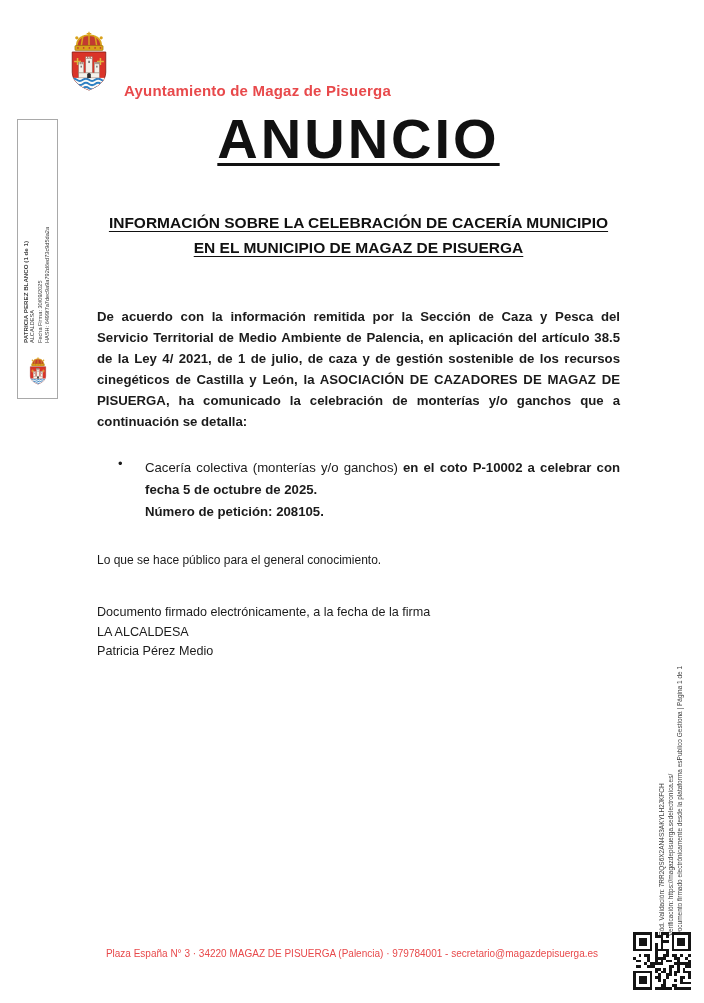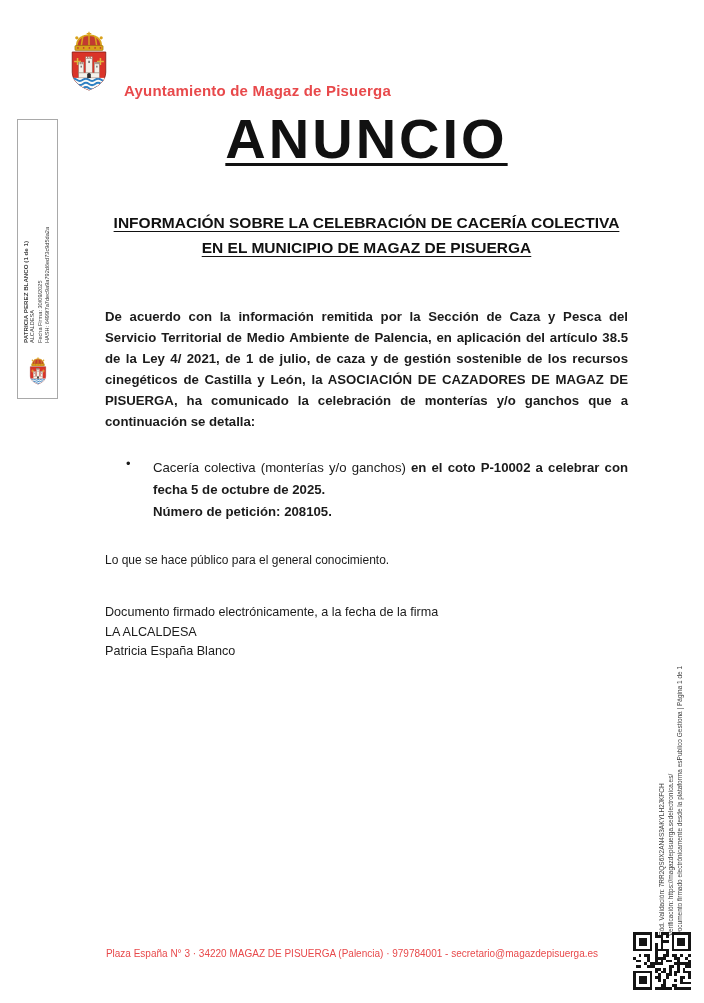--- a/index.html
+++ b/index.html
@@ -25,21 +25,21 @@
   .sig-rotated {
     position:absolute; left:22px; top:343px; width:200px;
     transform:rotate(-90deg); transform-origin:0 0;
     color:#3c3c3c; line-height:7.4px; white-space:nowrap;
   }
   .sig-rotated .l1 { font-size:6.2px; font-weight:bold; }
   .sig-rotated .ln { font-size:5.6px; }
   .sig-emblem { position:absolute; left:50%; bottom:13px; transform:translateX(-50%); width:21px; height:28px; }
 
   
-  .content { position:absolute; left:105px; top:110px; width:523px; }
+  .content { position:absolute; left:97px; top:110px; width:523px; }
   .doc-title {
     margin:0; text-align:center;
     font-size:56px; line-height:58px; font-weight:bold; letter-spacing:3px;
     text-decoration:underline; text-decoration-thickness:3px; text-underline-offset:5px;
     color:#111;
   }
   .doc-subtitle {
     margin:42px 0 0 0; text-align:center;
     font-size:15.5px; line-height:25px; font-weight:bold; color:#111;
   }
@@ -144,39 +144,39 @@
   <div class="sig-rotated">
     <div class="l1">PATRICIA PEREZ BLANCO (1 de 1)</div>
     <div class="ln">ALCALDESA</div>
     <div class="ln">Fecha Firma: 30/09/2025</div>
     <div class="ln">HASH: 6499f7a7dec9a9a792d6ed73c9d5da2a</div>
   </div>
 
   <div class="content">
     <h1 class="doc-title">ANUNCIO</h1>
     <h2 class="doc-subtitle">
-      <span>INFORMACIÓN SOBRE LA CELEBRACIÓN DE CACERÍA COLECTIVA</span><br>
+      <span>INFORMACIÓN SOBRE LA CELEBRACIÓN DE CACERÍA MUNICIPIO</span><br>
       <span>EN EL MUNICIPIO DE MAGAZ DE PISUERGA</span>
     </h2>
     <p class="intro">De acuerdo con la información remitida por la Sección de Caza y Pesca del Servicio Territorial de Medio Ambiente de Palencia, en aplicación del artículo 38.5 de la Ley 4/ 2021, de 1 de julio, de caza y de gestión sostenible de los recursos cinegéticos de Castilla y León, la ASOCIACIÓN DE CAZADORES DE MAGAZ DE PISUERGA, ha comunicado la celebración de monterías y/o ganchos que a continuación se detalla:</p>
 
     <div class="bullet-item">
       <span class="bullet-dot">•</span>
       <div class="bullet-text">
         <p><span>Cacería colectiva (monterías y/o ganchos) </span><span class="b">en el coto P-10002 a celebrar con fecha 5 de octubre de 2025.</span></p>
         <p class="b">Número de petición: 208105.</p>
       </div>
     </div>
 
     <p class="closing">Lo que se hace público para el general conocimiento.</p>
 
     <div class="sign-block">
       <div>Documento firmado electrónicamente, a la fecha de la firma</div>
       <div>LA ALCALDESA</div>
-      <div>Patricia España Blanco</div>
+      <div>Patricia Pérez Medio</div>
     </div>
   </div>
 
   <div class="validation-rotated">
     <div>Cód. Validación: 7RR2QS6X2AN4S3AKYLH2JKFCH</div>
     <div>Verificación: https://magazdepisuerga.sedelectronica.es/</div>
     <div>Documento firmado electrónicamente desde la plataforma esPublico Gestiona | Página 1 de 1</div>
   </div>
 
   <svg class="qr" viewBox="0 0 21 21" shape-rendering="crispEdges">

